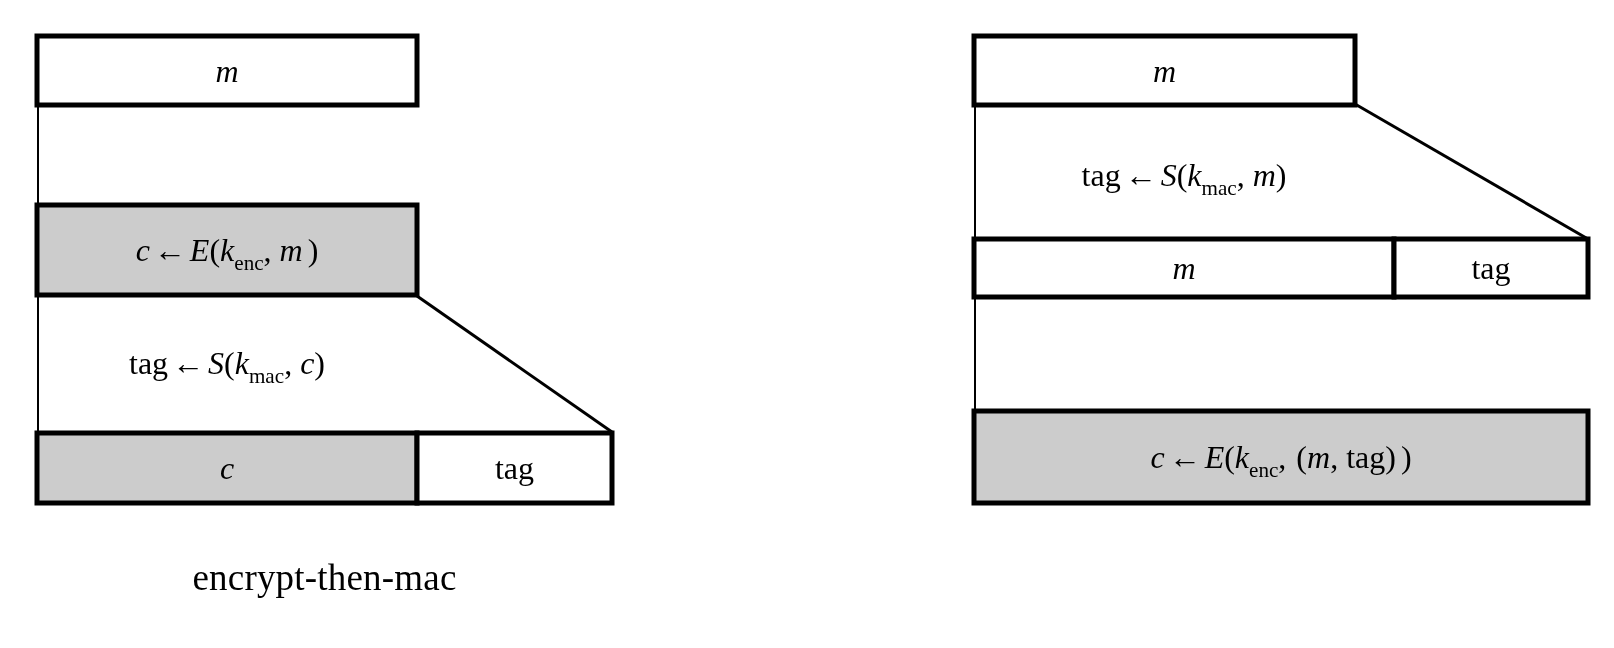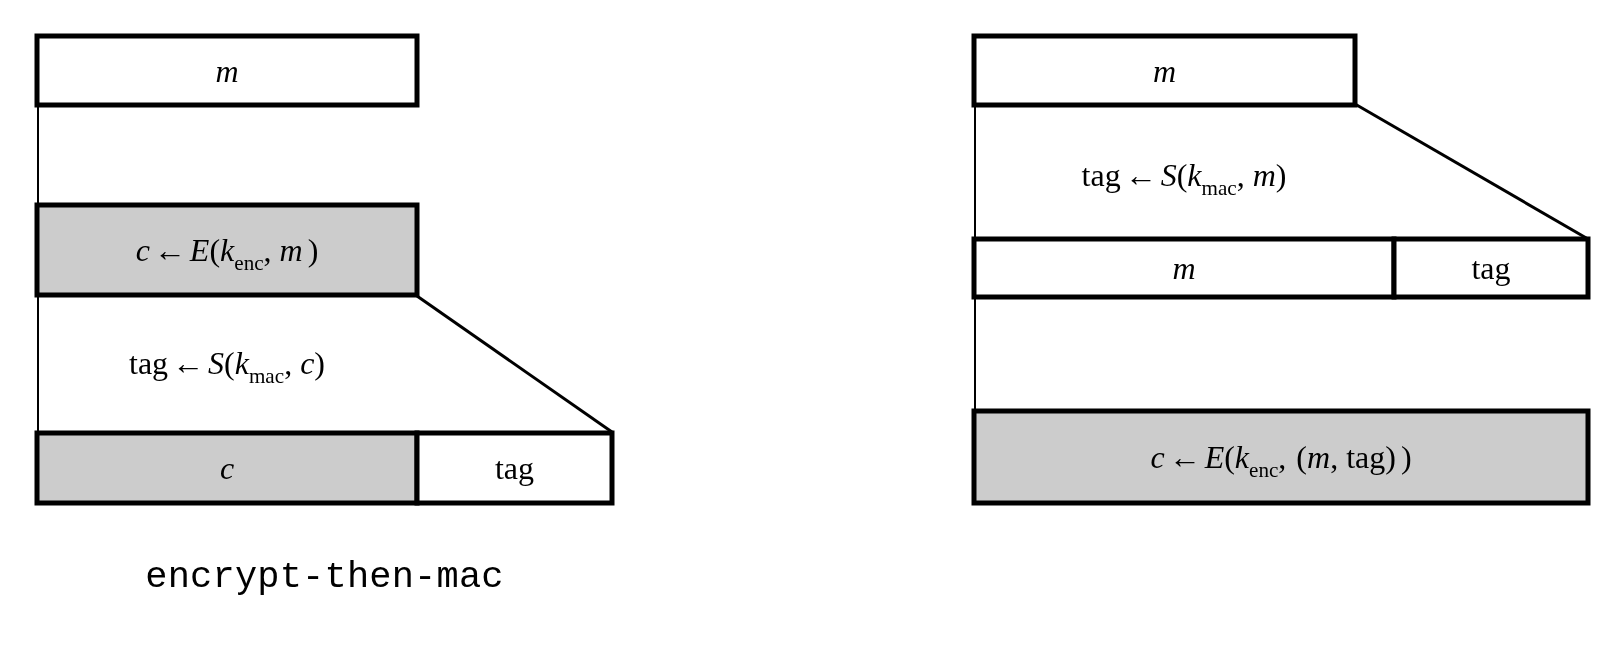--- a/index.html
+++ b/index.html
@@ -53,21 +53,20 @@
     font-style: normal;
     padding: 0 4px;
   }
   .math .sp {
     display: inline-block;
     width: 5px;
   }
   .caption {
     font-size: 37px;
     letter-spacing: 0.2px;
-    font-family: Liberation Mono, monospace;
   }
 </style>
 </head>
 <body>
 
 <div id="canvas">
 
   <svg class="diagram-layer" viewBox="0 0 1614 648">
 
     <g>

